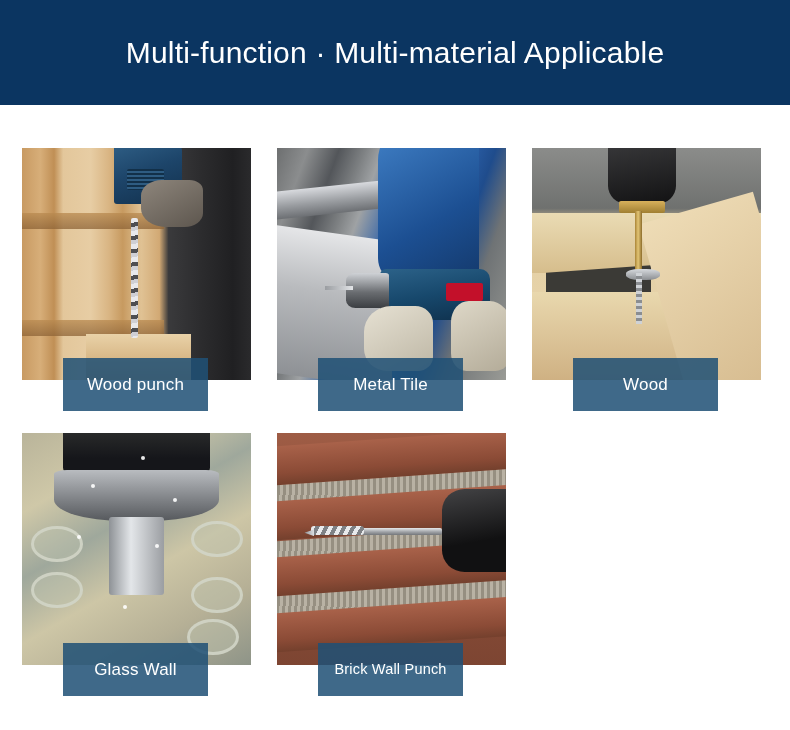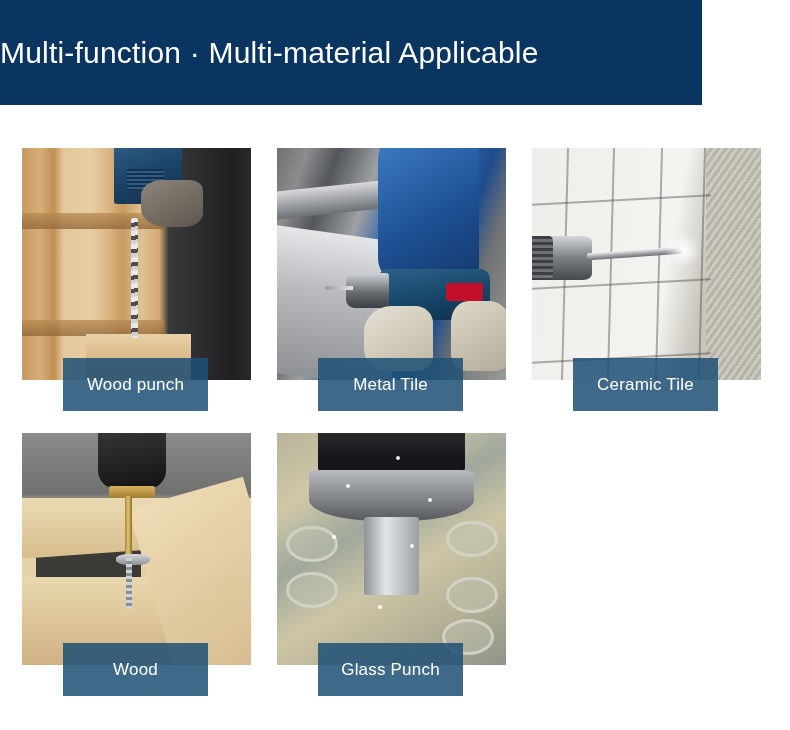--- a/index.html
+++ b/index.html
@@ -10,26 +10,26 @@
   body {
     width: 790px;
     height: 730px;
     overflow: hidden;
     font-family: "Liberation Sans", sans-serif;
     -webkit-font-smoothing: antialiased;
   }
 
   
   .header-banner {
-    width: 702px;
+    width: 790px;
     height: 105px;
     background: #0b3561;
     display: flex;
     align-items: center;
-    justify-content: flex-start;
+    justify-content: center;
     box-sizing: border-box;
   }
   .header-title {
     color: #ffffff;
     font-size: 30px;
     font-weight: 500;
     letter-spacing: 0.2px;
     line-height: 1;
     white-space: nowrap;
     font-family: "Liberation Sans", sans-serif;
@@ -395,41 +395,20 @@
         <div class="bit"></div>
         <div class="glove-l"></div>
         <div class="glove-r"></div>
       </div>
     </div>
     <div class="card-label">
       <span class="card-label-text">Metal Tile</span>
     </div>
   </div>
 
-  <div class="card">
-    <div class="card-photo">
-      <div class="scene sc-tile">
-        <div class="wallrough"></div>
-        <div class="grout-v gv1"></div>
-        <div class="grout-v gv2"></div>
-        <div class="grout-v gv3"></div>
-        <div class="grout-v gv4"></div>
-        <div class="grout-h gh1"></div>
-        <div class="grout-h gh2"></div>
-        <div class="grout-h gh3"></div>
-        <div class="chuck"></div>
-        <div class="collar"></div>
-        <div class="bit"></div>
-        <div class="dust"></div>
-      </div>
-    </div>
-    <div class="card-label">
-      <span class="card-label-text">Ceramic Tile</span>
-    </div>
-  </div>
 
   <div class="card">
     <div class="card-photo">
       <div class="scene sc-screw">
         <div class="plank-top"></div>
         <div class="gap"></div>
         <div class="plank-bot"></div>
         <div class="plank-diag"></div>
         <div class="driver"></div>
         <div class="collar-gold"></div>
@@ -456,18 +435,38 @@
         <div class="ring r5"></div>
         <div class="drop d1"></div>
         <div class="drop d2"></div>
         <div class="drop d3"></div>
         <div class="drop d4"></div>
         <div class="drop d5"></div>
         <div class="drop d6"></div>
       </div>
     </div>
     <div class="card-label">
-      <span class="card-label-text">Glass Punch</span>
+      <span class="card-label-text">Glass Wall</span>
     </div>
   </div>
 
+  <div class="card">
+    <div class="card-photo">
+      <div class="scene sc-brick">
+        <div class="brick b1"></div>
+        <div class="mortar m1"></div>
+        <div class="brick b2"></div>
+        <div class="mortar m2"></div>
+        <div class="brick b3"></div>
+        <div class="mortar m3"></div>
+        <div class="brick b4"></div>
+        <div class="drill-body"></div>
+        <div class="shank"></div>
+        <div class="flute"></div>
+        <div class="tip"></div>
+      </div>
+    </div>
+    <div class="card-label compact">
+      <span class="card-label-text">Brick Wall Punch</span>
+    </div>
+  </div>
 
 </div>
 
 </body></html>

